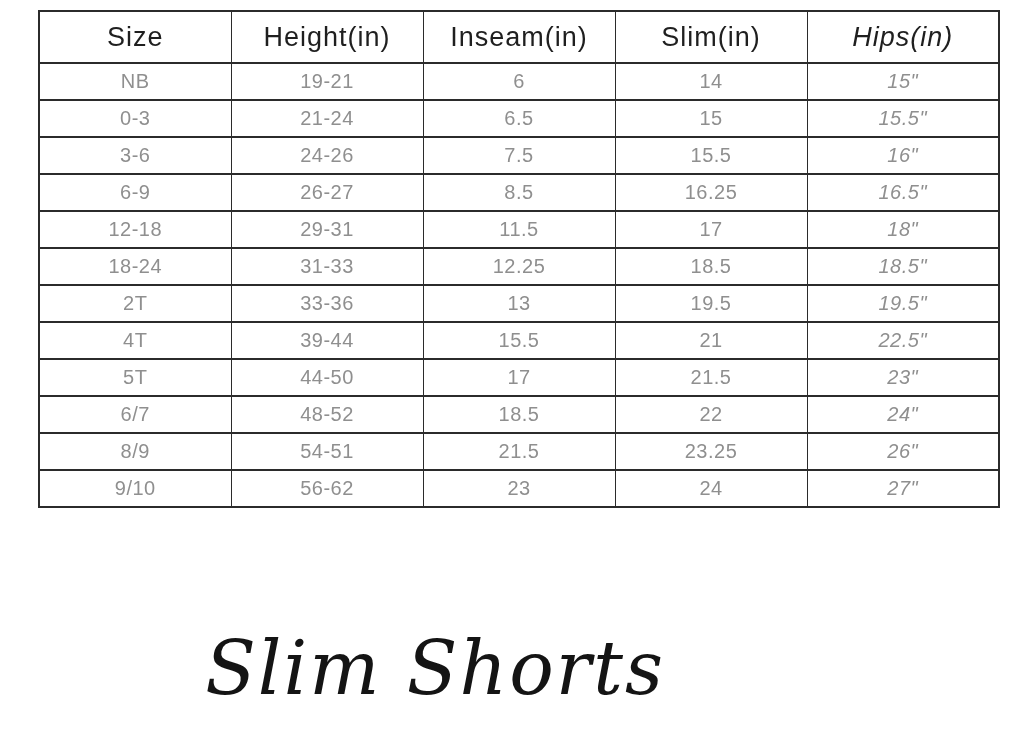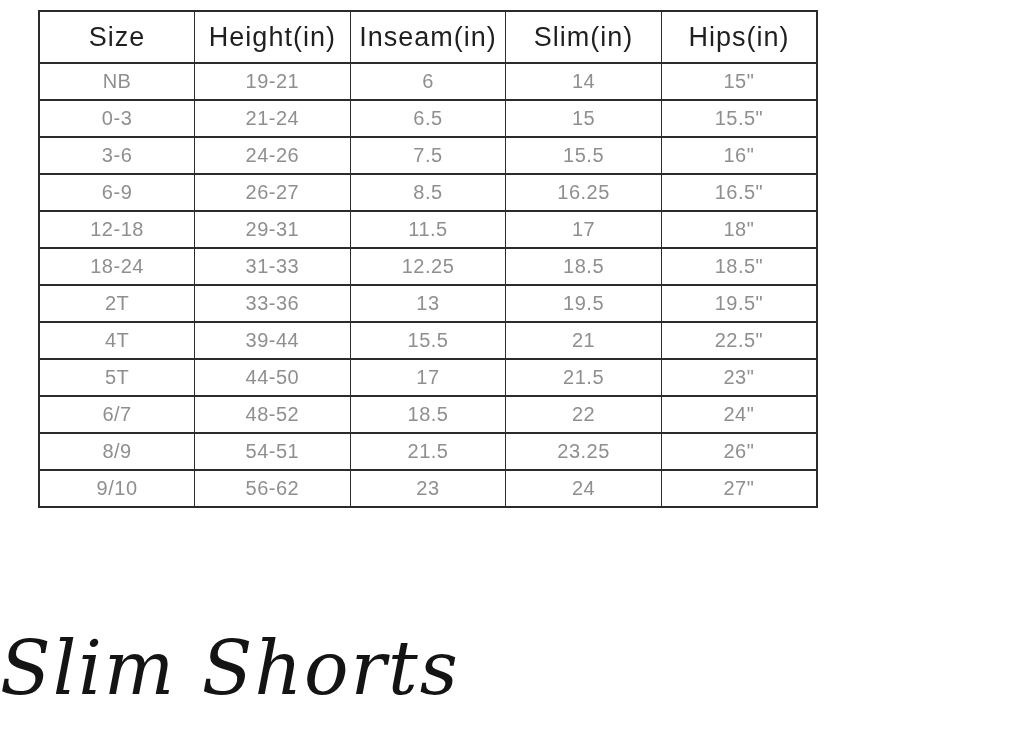--- a/index.html
+++ b/index.html
@@ -12,61 +12,61 @@
     width: 1019px;
     height: 745px;
     position: relative;
     overflow: hidden;
     font-family: "Liberation Sans", sans-serif;
   }
   .size-table {
     position: absolute;
     left: 38px;
     top: 10px;
-    width: 780px;
+    width: 962px;
     border-collapse: collapse;
     table-layout: fixed;
     background: #ffffff;
   }
   .size-table th,
   .size-table td {
     border: 2px solid #2b2b2b;
     border-left-width: 1px;
     border-right-width: 1px;
     text-align: center;
     vertical-align: middle;
     padding: 0;
     width: 20%;
     white-space: nowrap;
     overflow: hidden;
   }
   .size-table th:first-child,
   .size-table td:first-child { border-left-width: 2px; }
   .size-table th:last-child,
-  .size-table td:last-child { border-right-width: 2px; }
+  .size-table td:last-child { border-right-width: 2px; font-style: italic; }
   .size-table th {
     height: 52px;
     font-size: 27px;
     font-weight: 400;
     letter-spacing: 1px;
     color: #1f1f1f;
   }
   .size-table td {
     height: 37px;
     font-size: 20px;
     font-weight: 400;
     letter-spacing: 0.5px;
     color: #8f8f8f;
   }
   .script-title {
     position: absolute;
     left: 0;
     top: 628px;
     width: 870px;
-    text-align: left;
+    text-align: center;
     font-family: "DejaVu Serif", cursive;
     font-style: italic;
     font-size: 74px;
     font-weight: 400;
     letter-spacing: 2px;
     color: #141414;
     pointer-events: none;
     line-height: 1.1;
   }
 </style>

